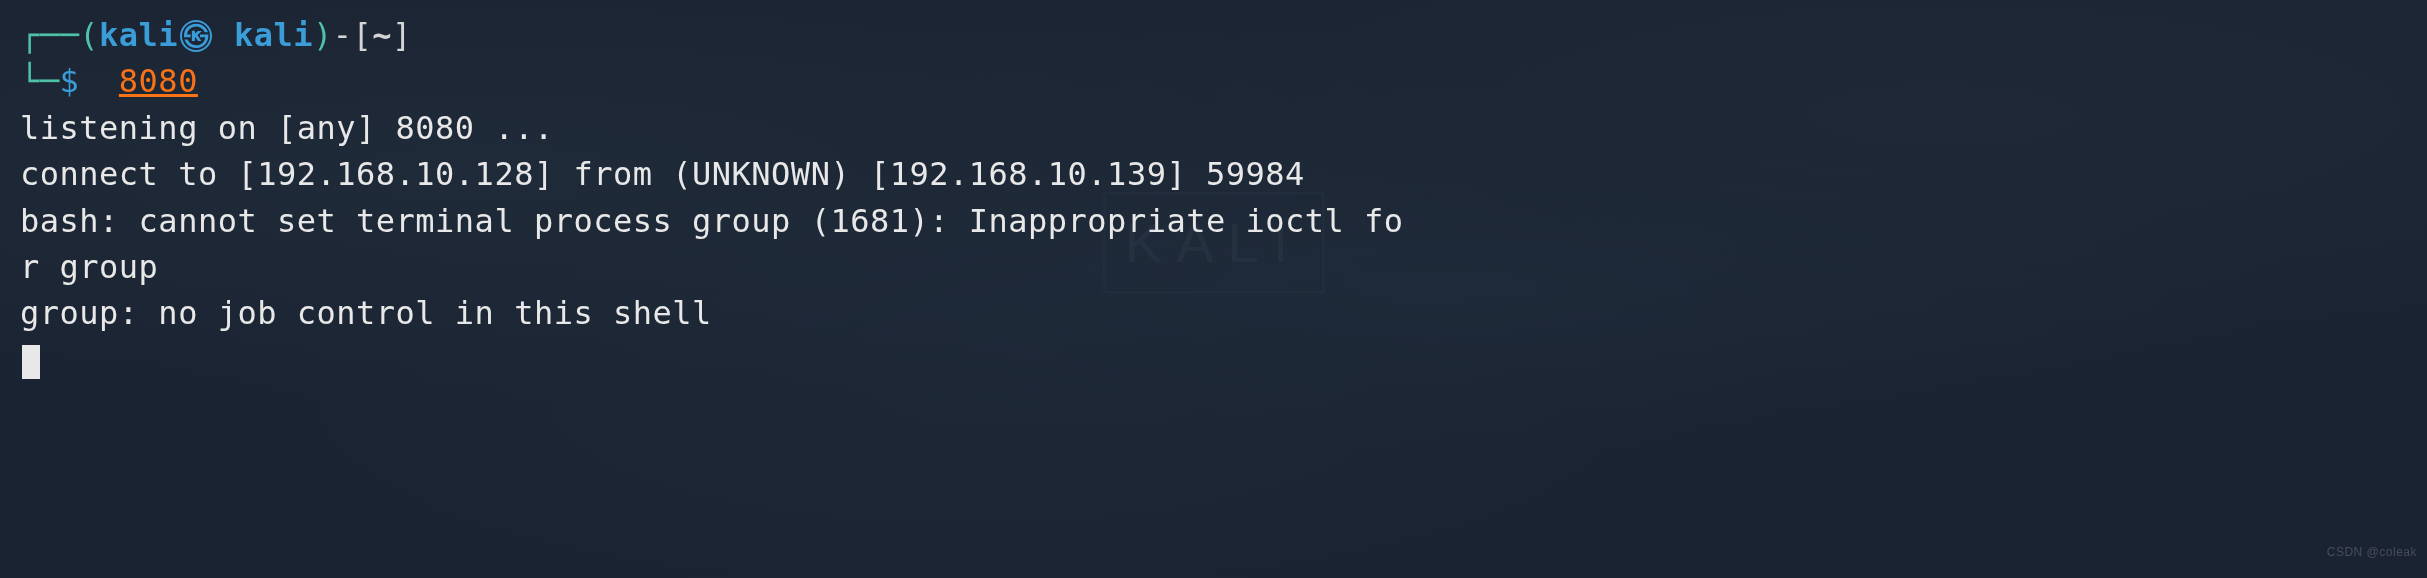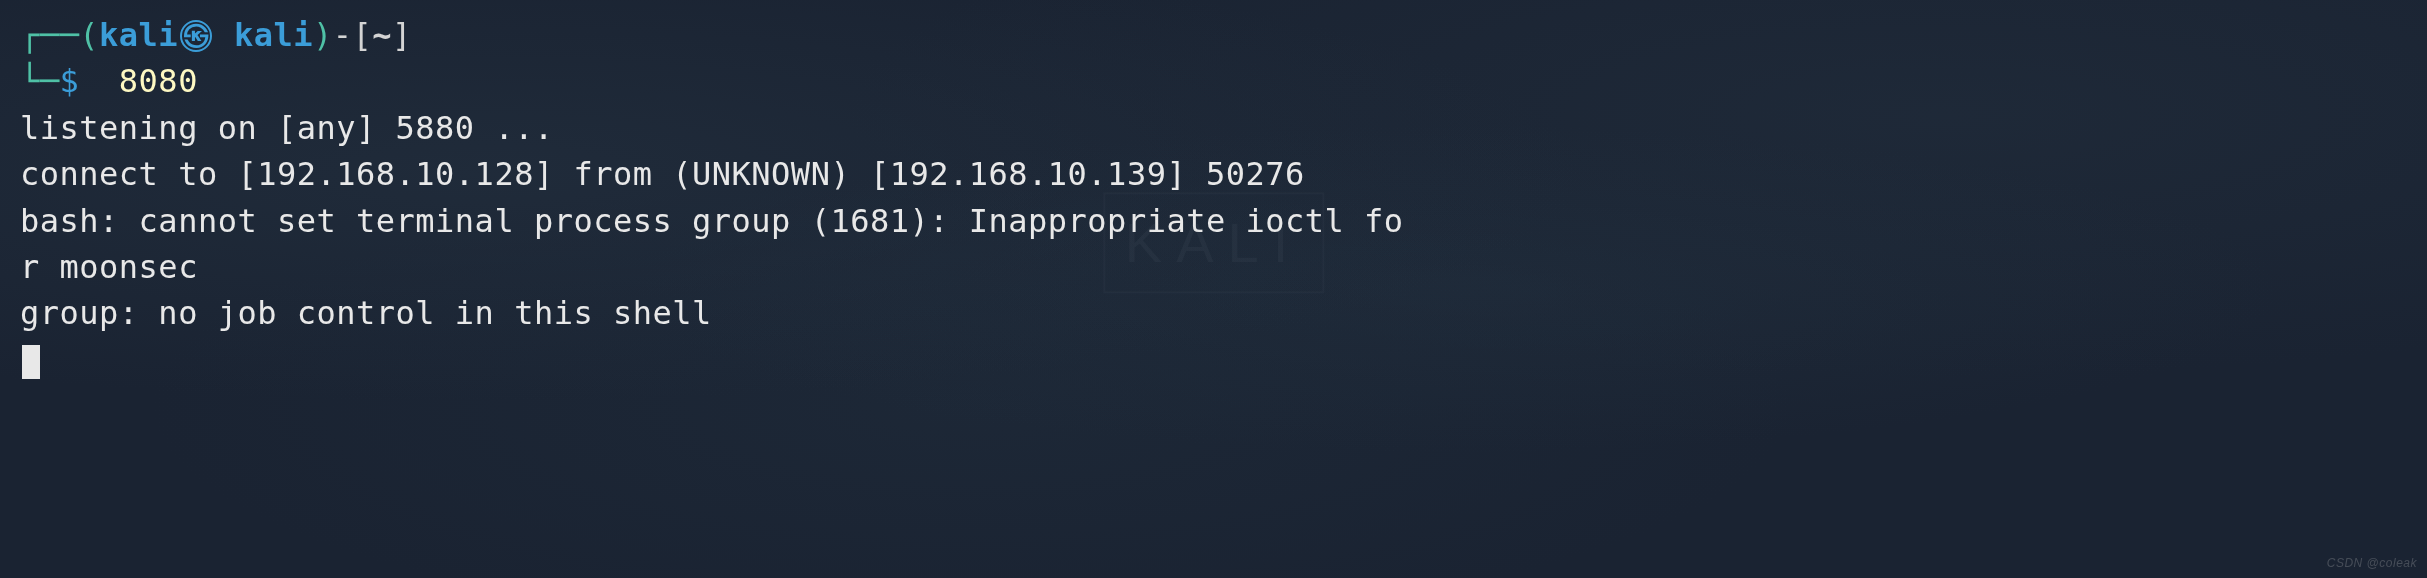--- a/index.html
+++ b/index.html
@@ -73,44 +73,44 @@
       display: flex;
       align-items: baseline;
     }
     .dollar {
       color: #3b9dd8;
     }
     .command {
       color: #5a9bd4;
     }
     .args {
-      color: #fef9c3;
+      color: #f97316;
+      text-decoration: underline;
     }
     .output-line {
       color: #e8e8e8;
     }
     .shell-prompt {
       color: #e8e8e8;
     }
     .cursor {
       display: inline-block;
       width: 18px;
       height: 34px;
       background: #e8e8e8;
       vertical-align: text-bottom;
       margin-left: 2px;
     }
     .watermark {
       position: absolute;
-      bottom: 6px;
+      bottom: 17px;
       right: 10px;
       font-size: 12px;
       color: rgba(200, 200, 200, 0.25);
       font-family: sans-serif;
-      font-style: italic;
     }
     .kali-bg {
       position: absolute;
       top: 42%;
       left: 50%;
       transform: translate(-50%, -50%);
       font-size: 56px;
       color: rgba(180, 190, 200, 0.05);
       font-family: sans-serif;
       letter-spacing: 14px;
@@ -139,23 +139,23 @@
 </div>
 
 <div class="prompt-line-2">
   <span class="box-char">└─</span>
     <span class="dollar">$</span>
     <span>&nbsp;</span>
     <span>&nbsp;</span>
     <span class="args">8080</span>
 </div>
 
-<div class="output-line">listening on [any] 5880 ...</div>
-<div class="output-line">connect to [192.168.10.128] from (UNKNOWN) [192.168.10.139] 50276</div>
+<div class="output-line">listening on [any] 8080 ...</div>
+<div class="output-line">connect to [192.168.10.128] from (UNKNOWN) [192.168.10.139] 59984</div>
 <div class="output-line">bash: cannot set terminal process group (1681): Inappropriate ioctl fo</div>
-<div class="output-line">r moonsec</div>
+<div class="output-line">r group</div>
 <div class="output-line">group: no job control in this shell</div>
 
 <div>
   <span class="cursor"></span>
 </div>
 
 <div class="watermark">CSDN @coleak</div>
 
 </body></html>

